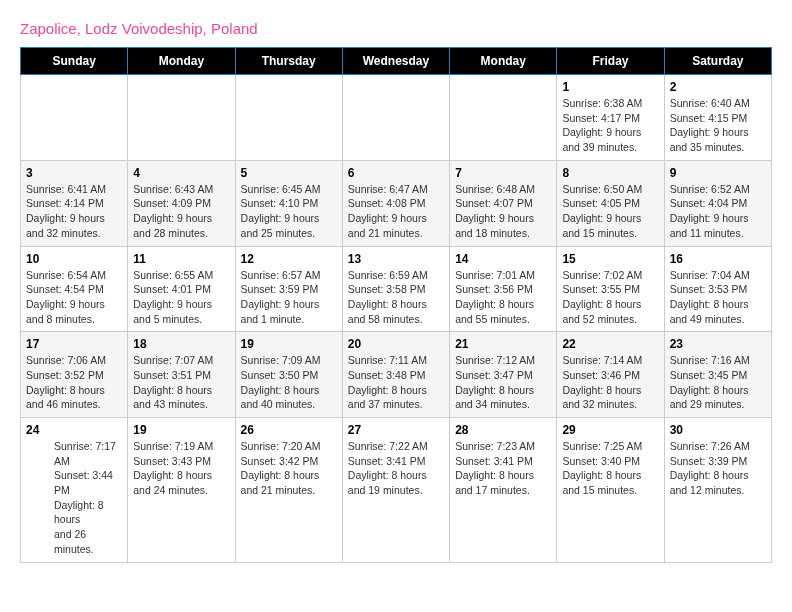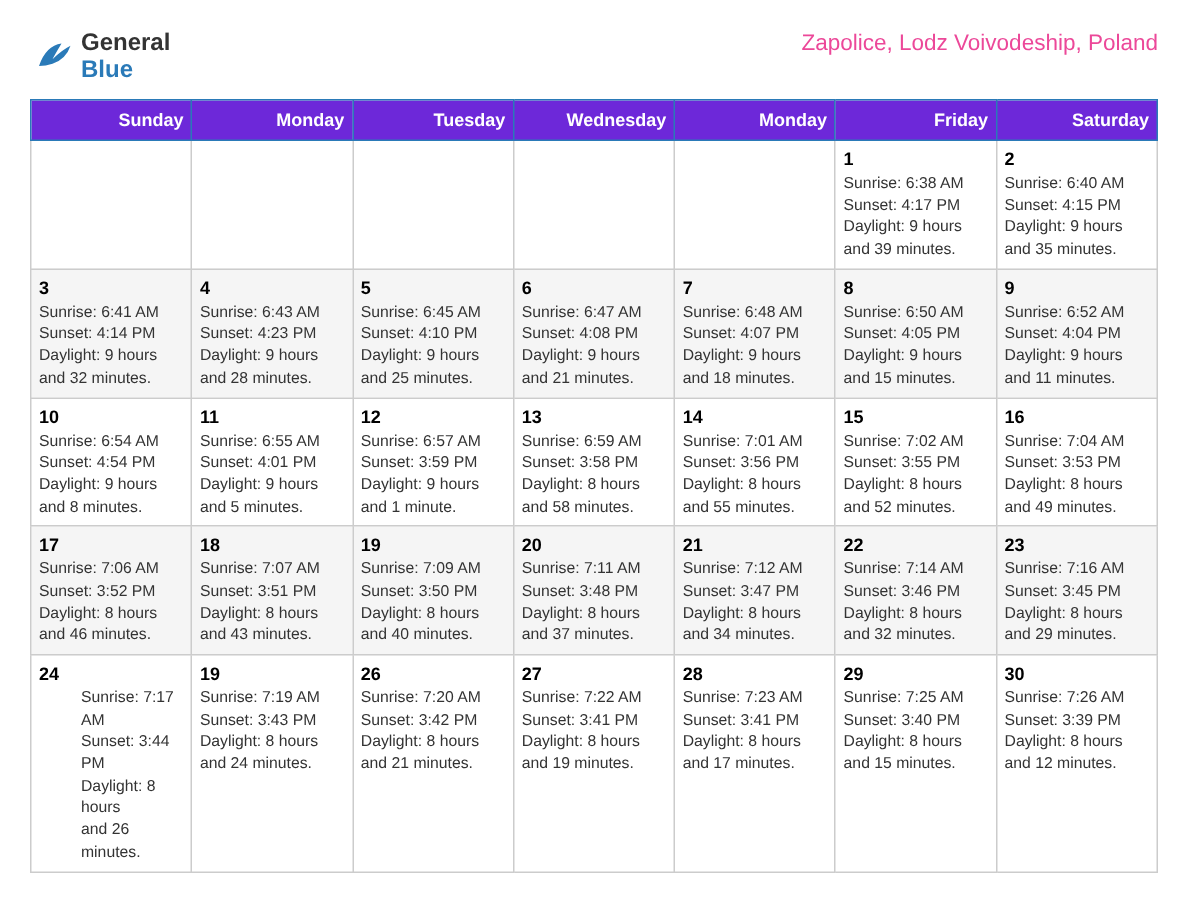--- a/index.html
+++ b/index.html
@@ -36,23 +36,23 @@
     .subtitle {
       font-size: 15px;
       color: #ec4899;
     }
     table {
       width: 100%;
       border-collapse: collapse;
       font-size: 11px;
     }
     thead tr th {
-      background-color: #6d28d9;
+      background-color: #000000;
       color: #fff;
-      text-align: right;
+      text-align: center;
       padding: 6px 5px;
       font-size: 12px;
       font-weight: bold;
       border: 1px solid #2a7ab8;
     }
     tbody tr td {
       vertical-align: top;
       padding: 5px 5px;
       border: 1px solid #ccc;
       width: 14.28%;
@@ -74,40 +74,31 @@
       line-height: 1.4;
     }
     .empty-cell {
       background: #fff !important;
     }
   </style>
 </head>
 <body>
 
 <div class="header-section">
-  <div class="logo">
-    <svg class="logo-bird" viewBox="0 0 40 40" xmlns="http://www.w3.org/2000/svg">
-      <path d="M8 28 Q14 10 28 8 Q22 18 20 22 Q28 14 36 10 Q32 22 20 26 Q14 28 8 28Z" fill="#2a7ab8"></path>
-    </svg>
-    <div>
-      <div style="font-size:16px;font-weight:bold;color:#333;">General</div>
-      <div style="font-size:16px;font-weight:bold;color:#2a7ab8;">Blue</div>
-    </div>
-  </div>
   <div class="title-block">
     <div class="subtitle">Zapolice, Lodz Voivodeship, Poland</div>
   </div>
 </div>
 
 <table>
   <thead>
     <tr>
     <th>Sunday</th>
         <th>Monday</th>
-        <th>Tuesday</th>
+        <th>Thursday</th>
         <th>Wednesday</th>
         <th>Monday</th>
         <th>Friday</th>
         <th>Saturday</th>
       </tr>
   </thead>
   <tbody id="calendar-body">
   <tr>
         <td class="empty-cell"></td>
         <td class="empty-cell"></td>
@@ -133,21 +124,21 @@
         <td>
           <span class="day-num">3</span>
           <div class="day-info" style="white-space: pre-line;">Sunrise: 6:41 AM
 Sunset: 4:14 PM
 Daylight: 9 hours
 and 32 minutes.</div>
         </td>
         <td>
           <span class="day-num">4</span>
           <div class="day-info" style="white-space: pre-line;">Sunrise: 6:43 AM
-Sunset: 4:23 PM
+Sunset: 4:09 PM
 Daylight: 9 hours
 and 28 minutes.</div>
         </td>
         <td>
           <span class="day-num">5</span>
           <div class="day-info" style="white-space: pre-line;">Sunrise: 6:45 AM
 Sunset: 4:10 PM
 Daylight: 9 hours
 and 25 minutes.</div>
         </td>

